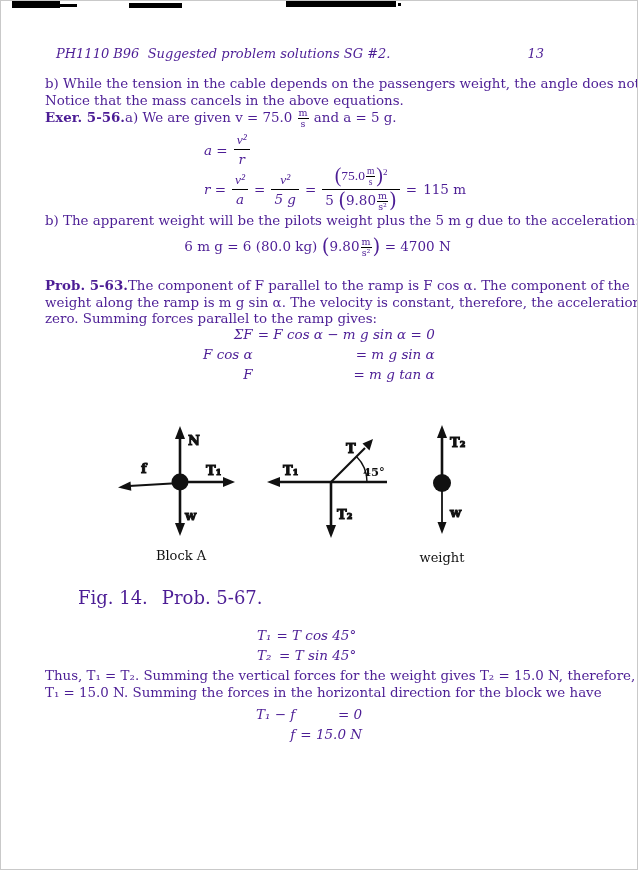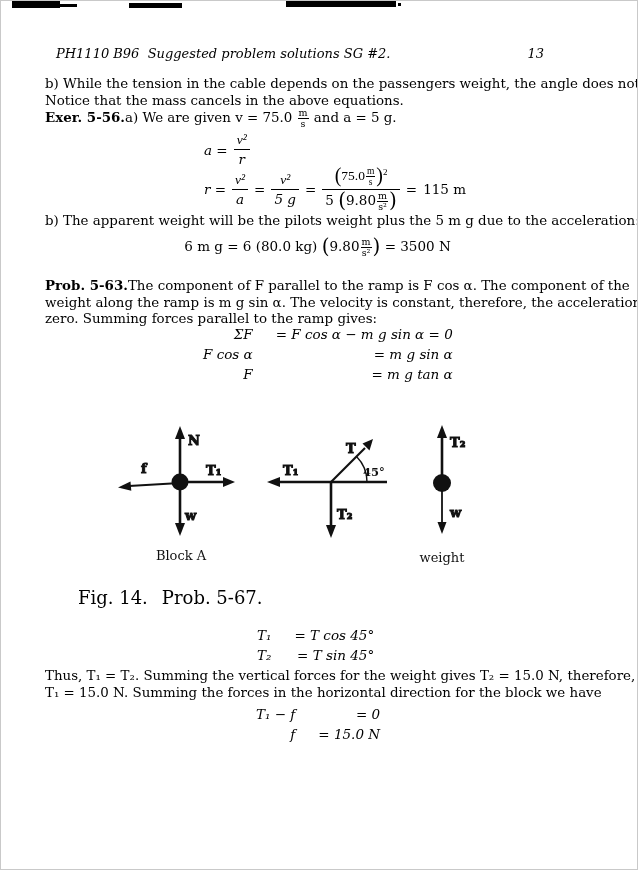--- a/index.html
+++ b/index.html
@@ -1,18 +1,18 @@
 <!DOCTYPE html>
 <html><head>
 <meta charset="utf-8">
 <style>
   html,body{margin:0;padding:0;background:#e8e8e8;}
   #page{
     position:relative;width:638px;height:870px;background:#ffffff;
-    font-family:"DejaVu Serif","Liberation Serif",serif;color:#000000;
+    font-family:"DejaVu Serif","Liberation Serif",serif;color:#4c1d95;
     overflow:hidden;box-sizing:border-box;border:1px solid #c9c9c9;
   }
   .mark{position:absolute;background:#000;}
   .header{position:absolute;top:45px;left:55px;width:488px;display:flex;
     justify-content:space-between;font-style:italic;font-size:13px;white-space:pre;}
   .para{position:absolute;left:44px;width:545px;font-size:13.4px;line-height:16.5px;}
   .pline{white-space:nowrap;}
   .plabel{font-weight:bold;}
   .dispeq{position:absolute;font-size:13.5px;}
   .eqrow{display:flex;align-items:center;gap:6px;}
@@ -21,21 +21,21 @@
   .frac{display:inline-block;vertical-align:middle;text-align:center;}
   .frac .num{display:block;border-bottom:1.4px solid #000;padding:0 3px 1px;font-family:Liberation Serif, serif;}
   .frac .den{display:block;padding:1px 3px 0;}
   .sfrac{display:inline-block;text-align:center;font-size:9.5px;line-height:1.08;
     vertical-align:-5px;font-style:normal;margin:0 1px;}
   .sfrac .sn{display:block;border-bottom:1px solid #000;padding:0 1px;}
   .sfrac .sd{display:block;}
   .bp{font-size:20px;line-height:0;vertical-align:-2px;font-style:normal;font-weight:normal;}
   sup{font-size:9px;}
   .eqgrid{position:absolute;display:grid;grid-template-columns:max-content max-content;
-    column-gap:23px;font-size:13.5px;font-style:italic;line-height:20px;}
+    column-gap:5px;font-size:13.5px;font-style:italic;line-height:20px;}
   .eqgrid .l{text-align:right;}
   .eqgrid .r{text-align:right;}
   .center-eq{position:absolute;left:44px;width:545px;text-align:center;font-size:13.5px;}
   .figcap{position:absolute;top:586px;left:77px;font-size:18px;}
   .figcap .fc2{margin-left:14px;}
   svg text{font-family:"DejaVu Serif","Liberation Serif",serif;font-size:13px;
     font-weight:bold;fill:#111;font-style:normal;}
   svg text.cap{font-weight:normal;}
   svg text.ang{font-size:11.5px;}
 </style>
@@ -94,21 +94,21 @@
     <span class="up">115 m</span>
   </div>
 
   <div class="para" style="top:212px">
     <div class="pline">b) The apparent weight will be the pilots weight plus the 5 m g due to the acceleration:</div>
   </div>
 
   <div class="center-eq" style="top:236px">
     <span>6 m g = 6 (80.0 kg)</span>
     <span class="bp">(</span><span>9.80</span><span class="sfrac"><span class="sn">m</span><span class="sd">s²</span></span><span class="bp">)</span>
-    <span>= 3500 N</span>
+    <span>= 4700 N</span>
   </div>
 
   <div class="para" style="top:276px">
     <div class="pline"><span class="plabel">Prob. 5-63.</span><span>The component of F parallel to the ramp is F cos α. The component of the</span></div>
     <div class="pline">weight along the ramp is  m g sin α. The velocity is constant, therefore, the acceleration is</div>
     <div class="pline">zero. Summing forces parallel to the ramp gives:</div>
   </div>
 
   <div class="eqgrid" style="top:323px;left:202px">
     <div class="l">ΣF</div>

